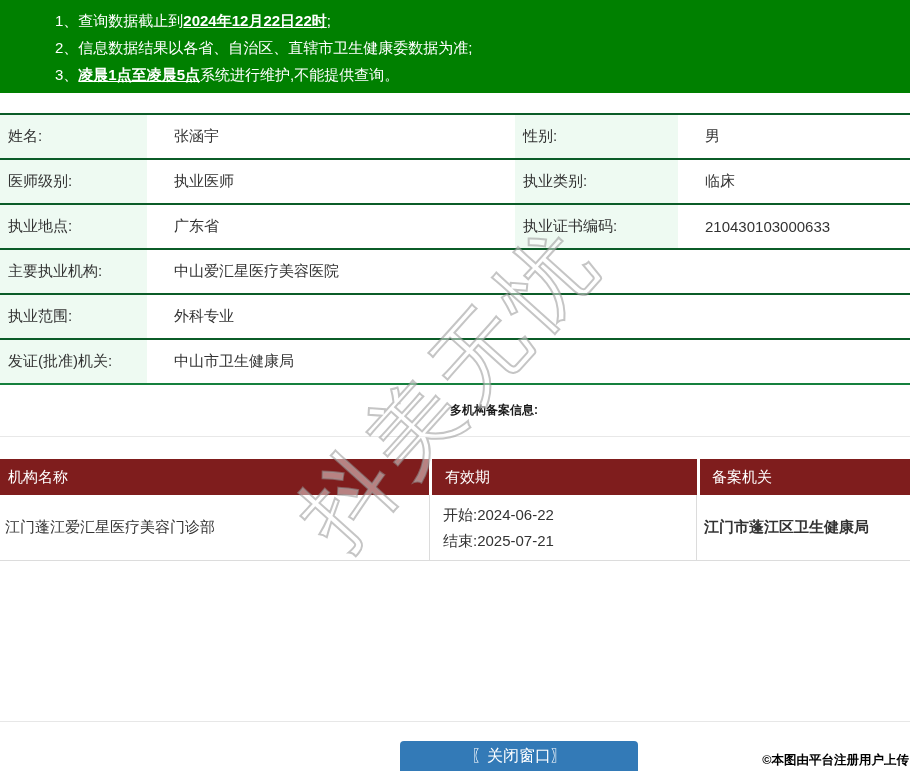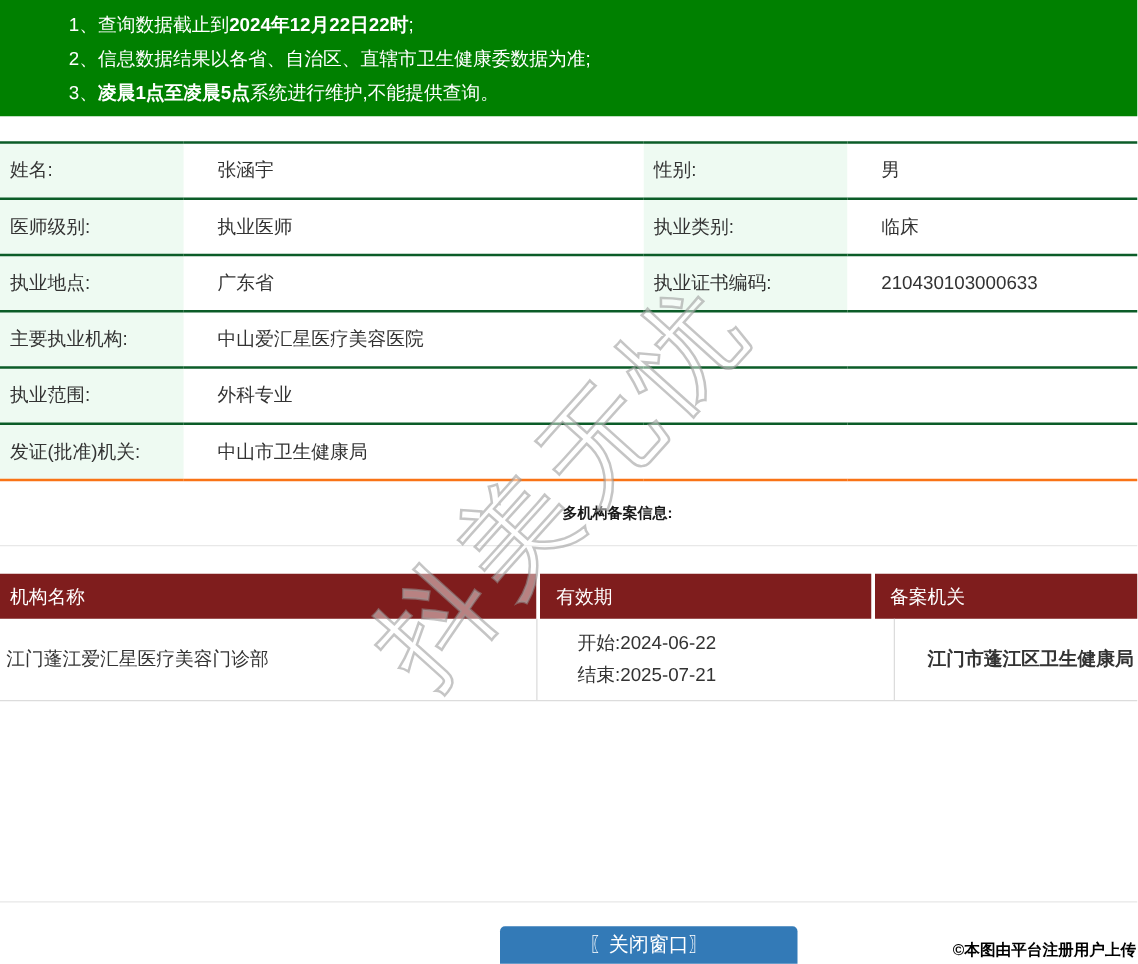--- a/index.html
+++ b/index.html
@@ -4,46 +4,46 @@
 <style>
   * { margin:0; padding:0; box-sizing:border-box; }
   html,body { width:910px; height:771px; overflow:hidden; background:#fff;
               font-family:"Liberation Sans","DejaVu Sans",sans-serif; color:#333; }
   .page { position:relative; width:910px; height:771px; overflow:hidden; }
 
   
   .banner { width:910px; height:93px; background:#008000; color:#ffffff;
             padding:7px 10px 0 55px; }
   .notice-line { font-size:15px; line-height:27px; font-weight:normal; white-space:nowrap; }
-  .notice-line b { font-weight:bold; }
+  .notice-line b { font-weight:bold;text-decoration:underline; }
 
   
   .info-table { width:910px; border-collapse:collapse; margin-top:20px;
                 table-layout:fixed; }
   .info-table td { height:45px; font-size:15px; color:#333; vertical-align:middle;
                    border-top:2px solid #0b5c28; }
-  .info-table tr:last-child td { border-bottom:2px solid #f97316; }
+  .info-table tr:last-child td { border-bottom:2px solid #15803d; }
   .info-table td.lbl { background:#eefaf2; padding-left:8px; }
   .info-table td.val { padding-left:27px; background:#ffffff; }
 
   
   .section-heading { width:910px; height:52px; display:flex; align-items:center;
                      justify-content:center; padding-left:78px;
                      font-size:12px; font-weight:bold; color:#1a1a1a;
                      border-bottom:1px solid #e8e8e8; }
 
   
   .ftable { width:910px; margin-top:22px; }
   .fhead { display:flex; height:36px; }
   .fh { background:#7f1d1d; color:#ffffff; font-size:15px; display:flex;
         align-items:center; }
   .fh.c1 { width:429px; margin-right:3px; padding-left:8px; }
   .fh.c2 { width:265px; margin-right:3px; padding-left:13px; }
   .fh.c3 { width:210px; padding-left:12px; }
-  .frow { display:flex; min-height:66px; border-bottom:1px solid #dcdcdc;gap:19px; }
+  .frow { display:flex; min-height:66px; border-bottom:1px solid #dcdcdc; }
   .fc { font-size:15px; color:#333; display:flex; flex-direction:column;
         justify-content:center; }
   .fc.c1 { width:430px; border-right:1px solid #dcdcdc; padding-left:5px; }
   .fc.c2 { width:267px; border-right:1px solid #dcdcdc; padding-left:13px;
            line-height:26px; }
   .fc.c3 { flex:1; padding-left:7px;font-weight:bold; }
 
   
   .bottom-divider { width:910px; margin-top:160px; border-top:1px solid #e7e7e7; }
   .close-btn { position:absolute; left:400px; top:741px; width:238px; height:40px;

